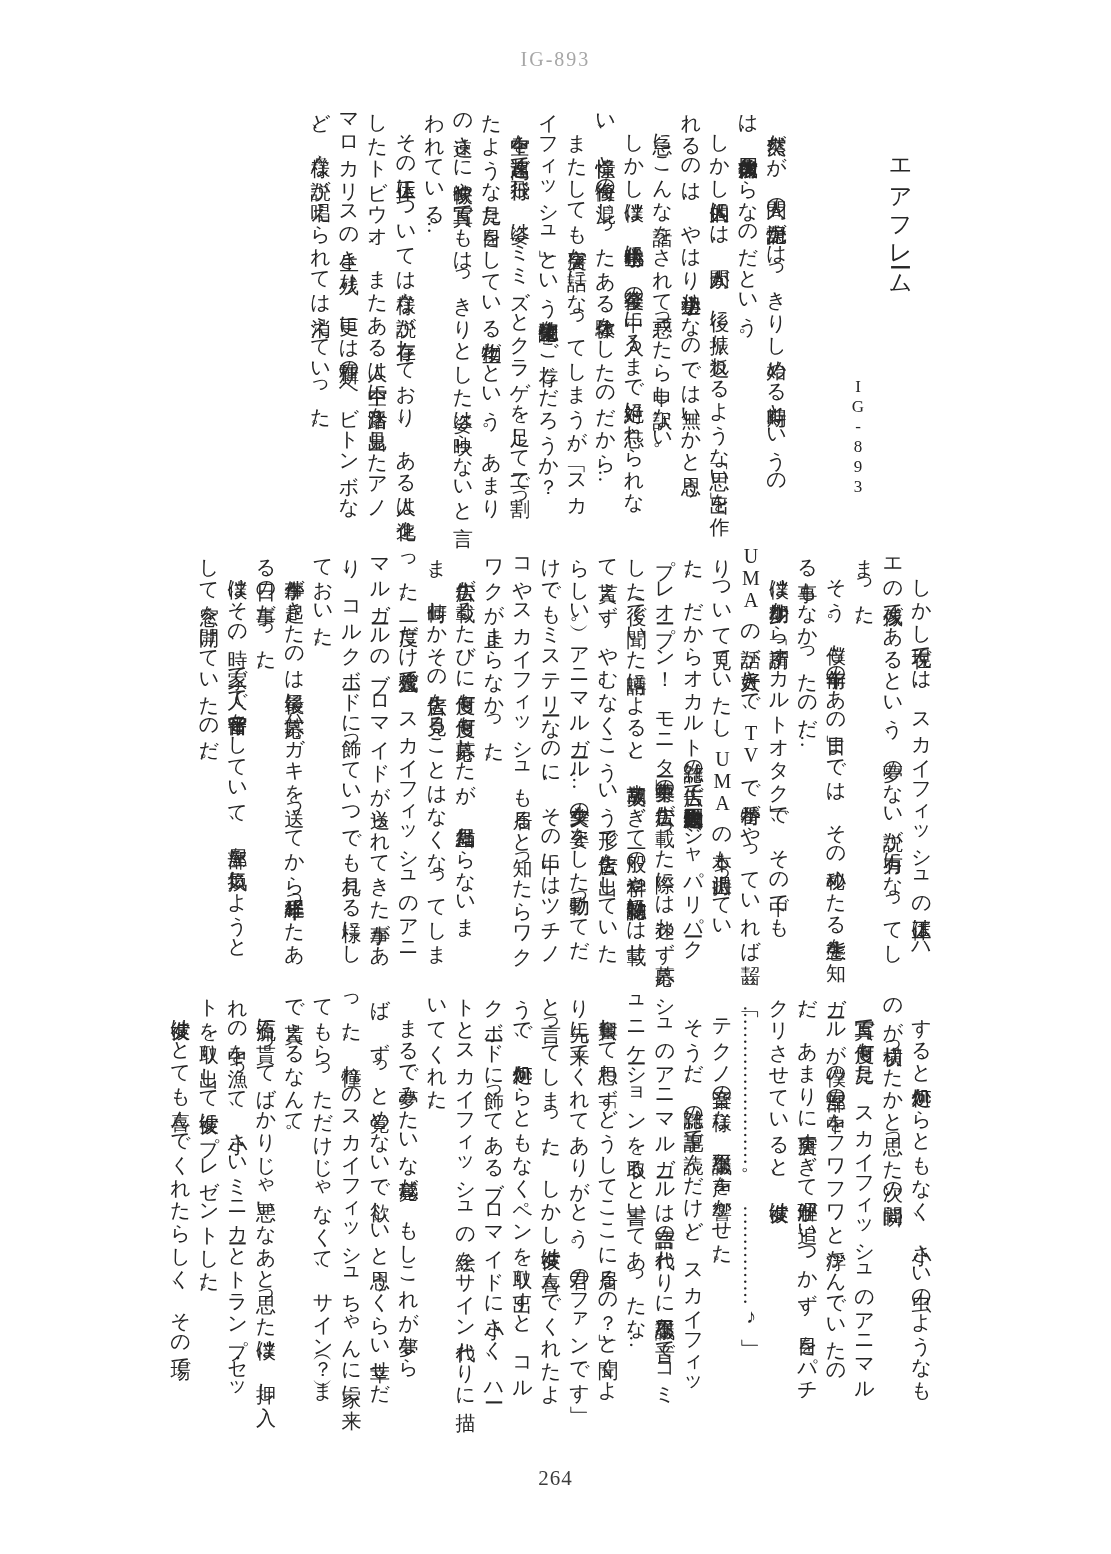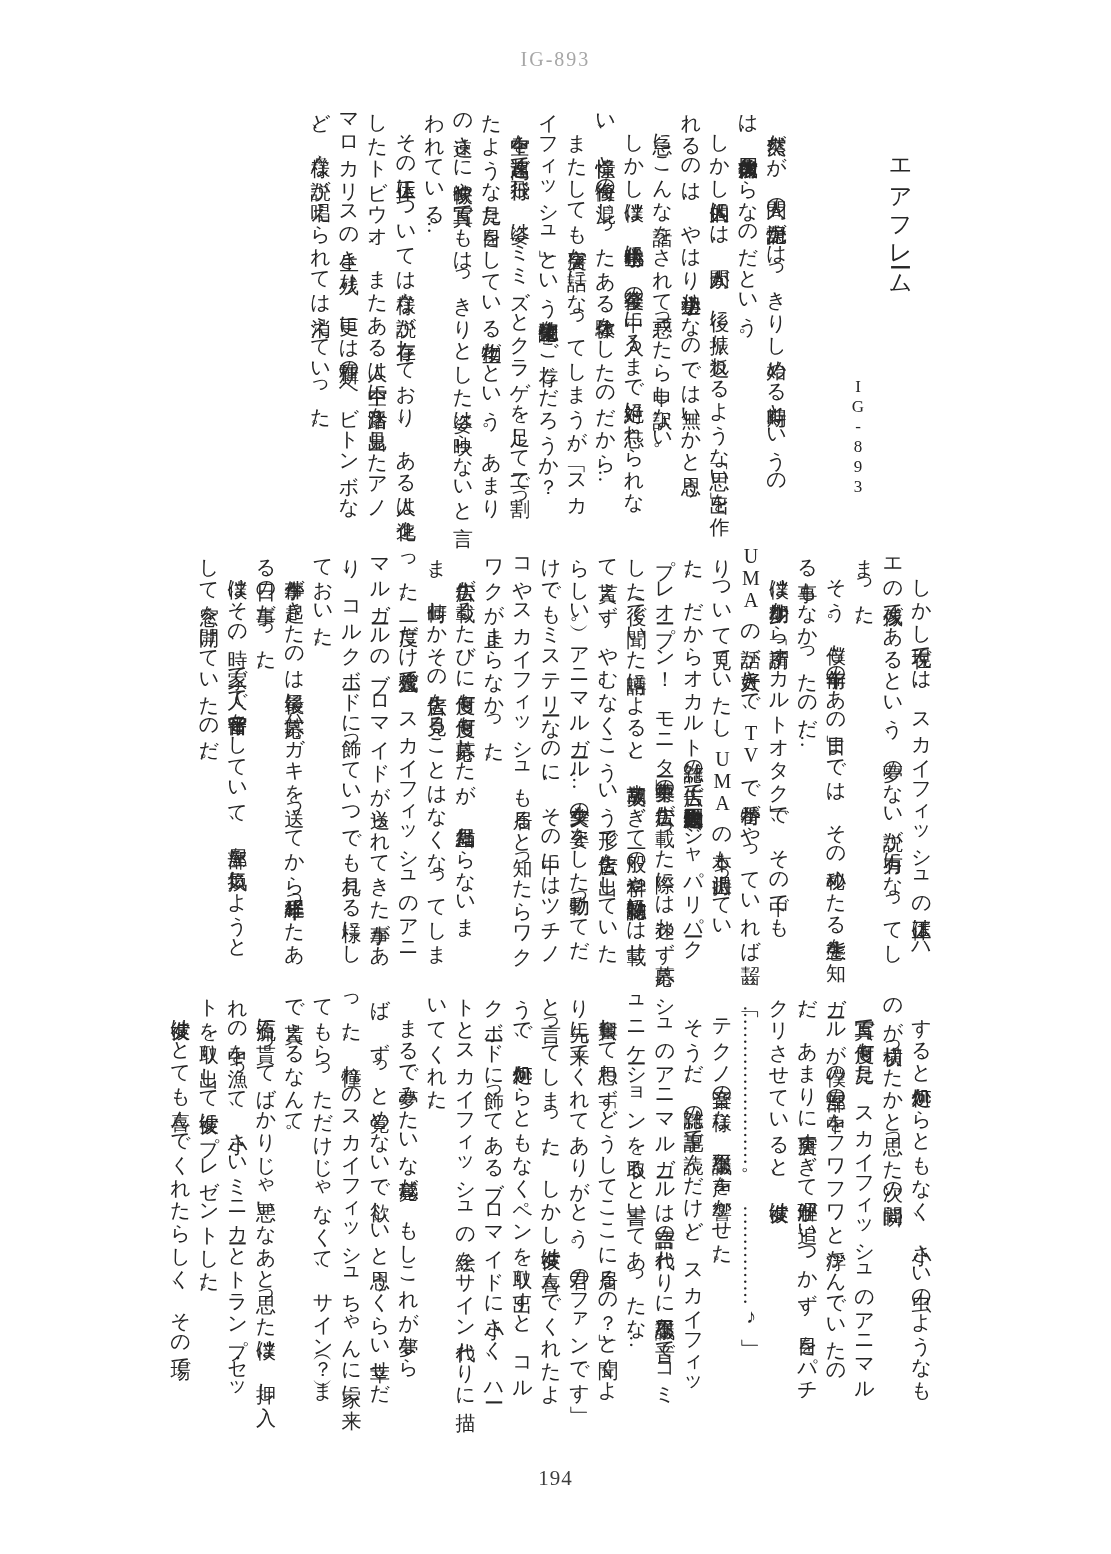--- a/index.html
+++ b/index.html
@@ -92,15 +92,15 @@
     <p class="para">写真で何度も見た、スカイフィッシュのアニマルガールが僕の部屋の中をフワフワと浮かんでいたのだ。あまりに唐突すぎて理解が追いつかず、目をパチクリさせていると、彼女は</p>
     <p class="para">「……………………。　……………♪」</p>
     <p class="para">テクノ音楽の様な、不思議な声を響かせた。</p>
     <p class="para">そうだ。雑誌の記事で読んだけど、スカイフィッシュのアニマルガールは言語の代わりに不思議な音でコミュニケーションを取ると書いてあったな…</p>
     <p class="para">興奮して思わず「どうしてここに居るの？」と聞くより先に「来てくれてありがとう。君のファンです」と言ってしまった。しかし彼女は喜んでくれたようで、何処からともなくペンを取り出すと、コルクボードに飾ってあるブロマイドに小さく、ハートとスカイフィッシュの絵をサイン代わりに描いてくれた。</p>
     <p class="para">まるで夢みたいな感覚だ。もしこれが夢ならば、ずっと覚めないで欲しいと思うくらい幸せだった。憧れのスカイフィッシュちゃんに家に来てもらっただけじゃなくて、サイン（？）まで貰えるなんて。</p>
     <p class="para">流石に貰ってばかりじゃ悪いなあと思った僕は、押し入れの中を漁って、小さいミニカーとトランプ・セットを取り出して彼女にプレゼントした。</p>
     <p class="para">彼女はとても喜んでくれたらしく、その場で</p>
   </section>
 
-  <div class="folio">194</div>
+  <div class="folio">264</div>
 
 </div>
 
 </body></html>

